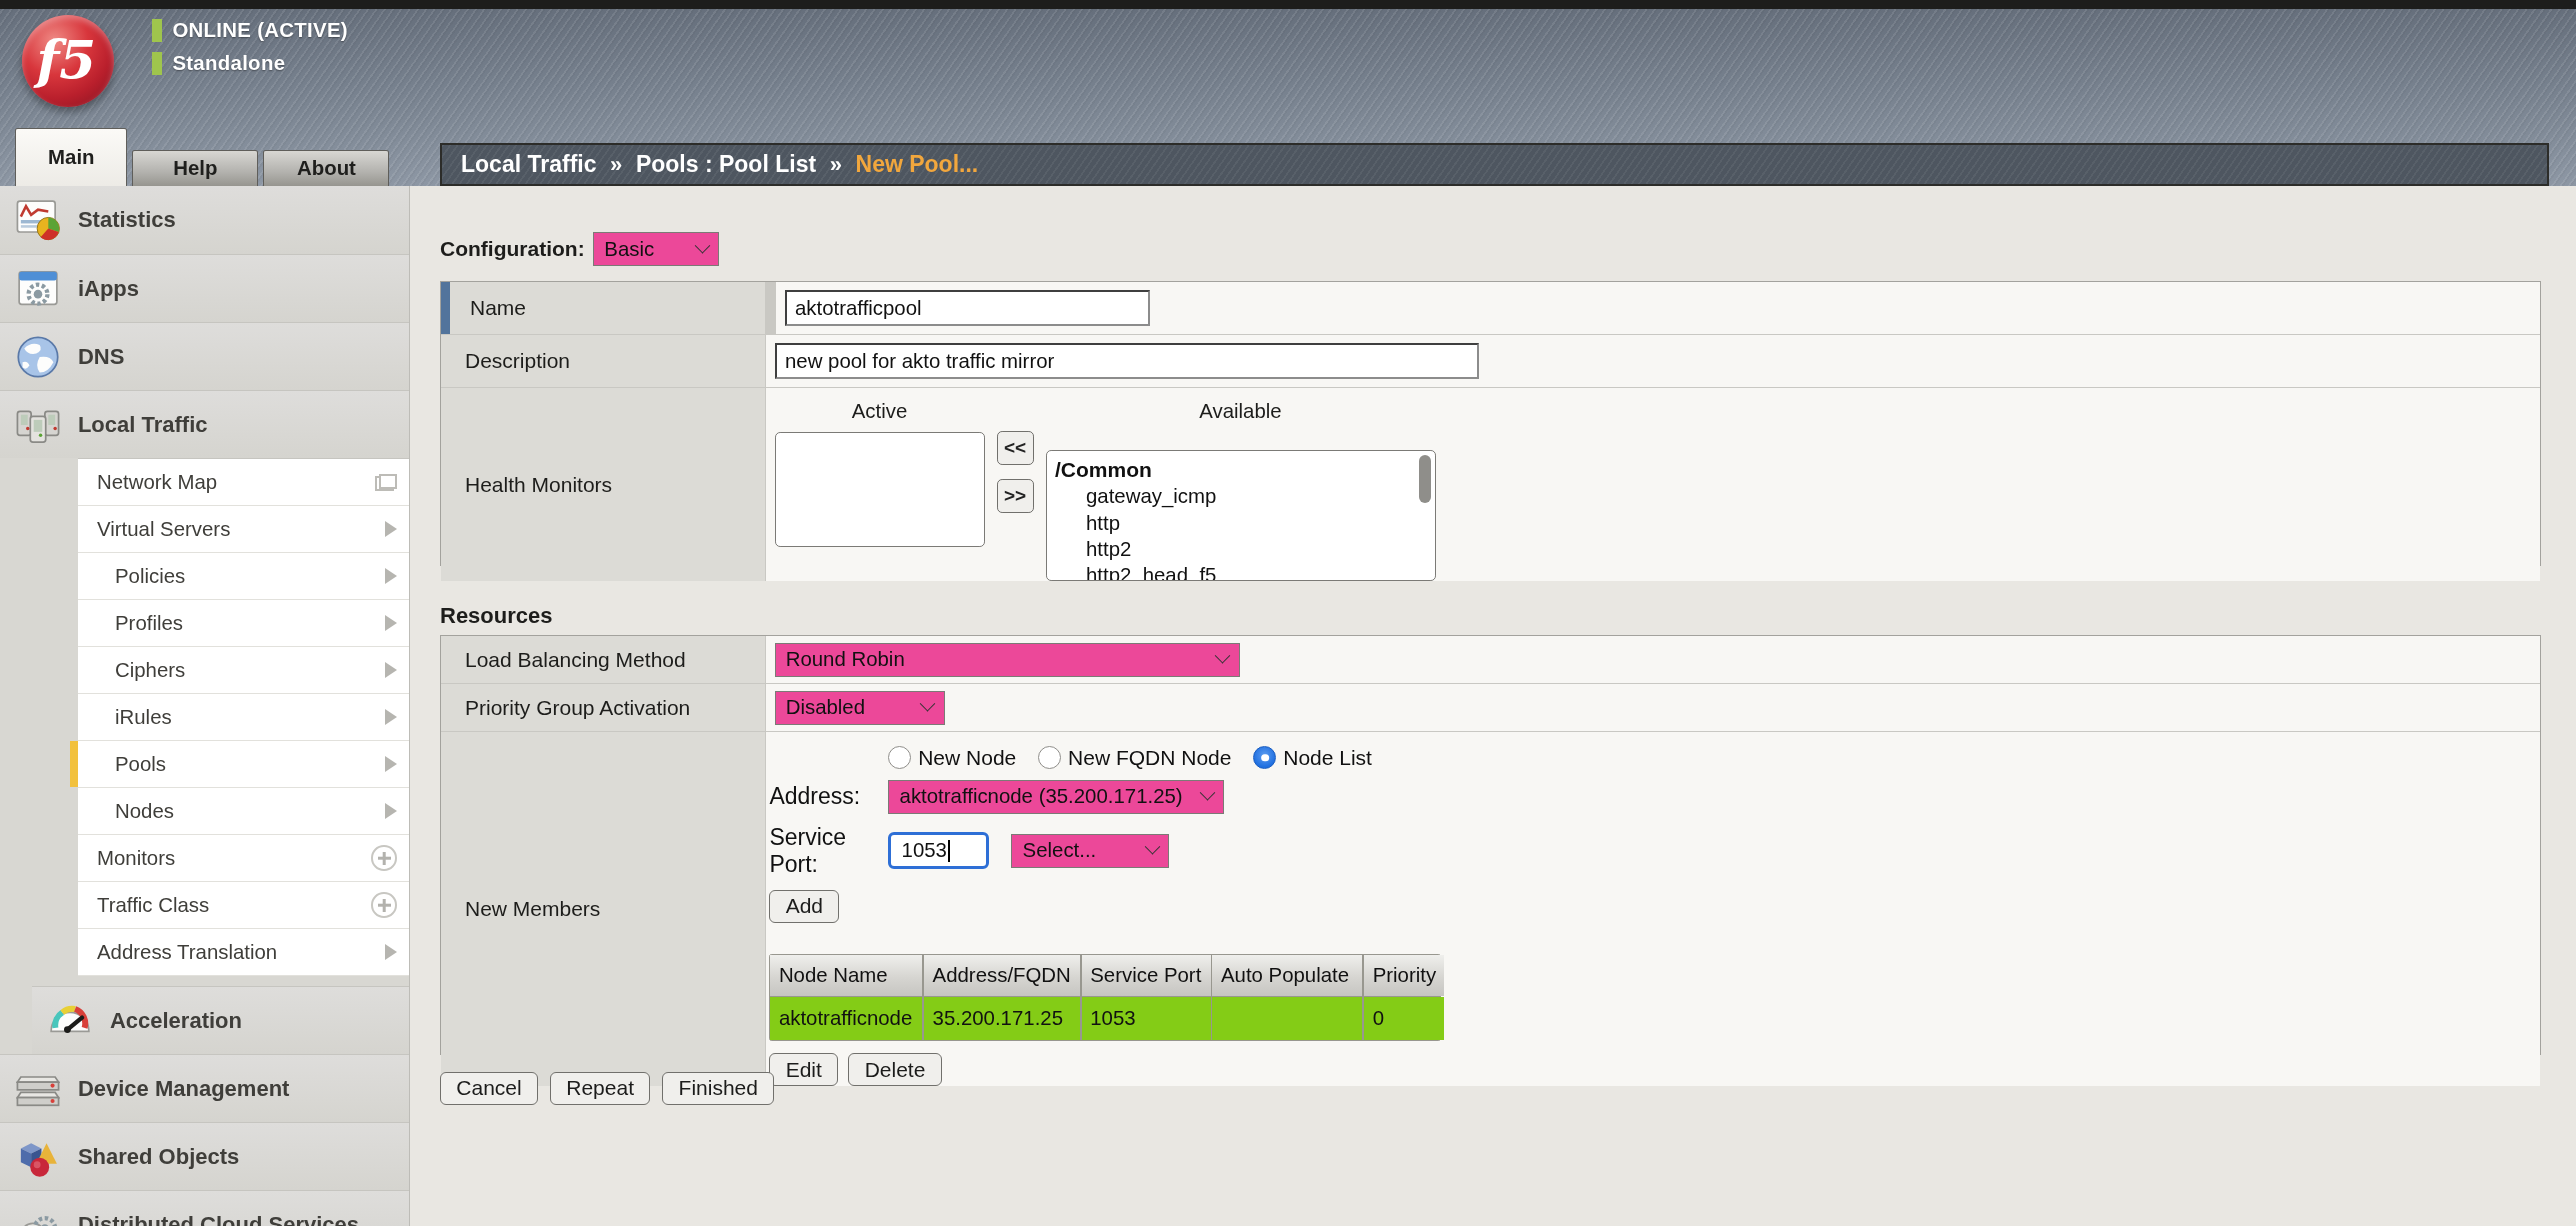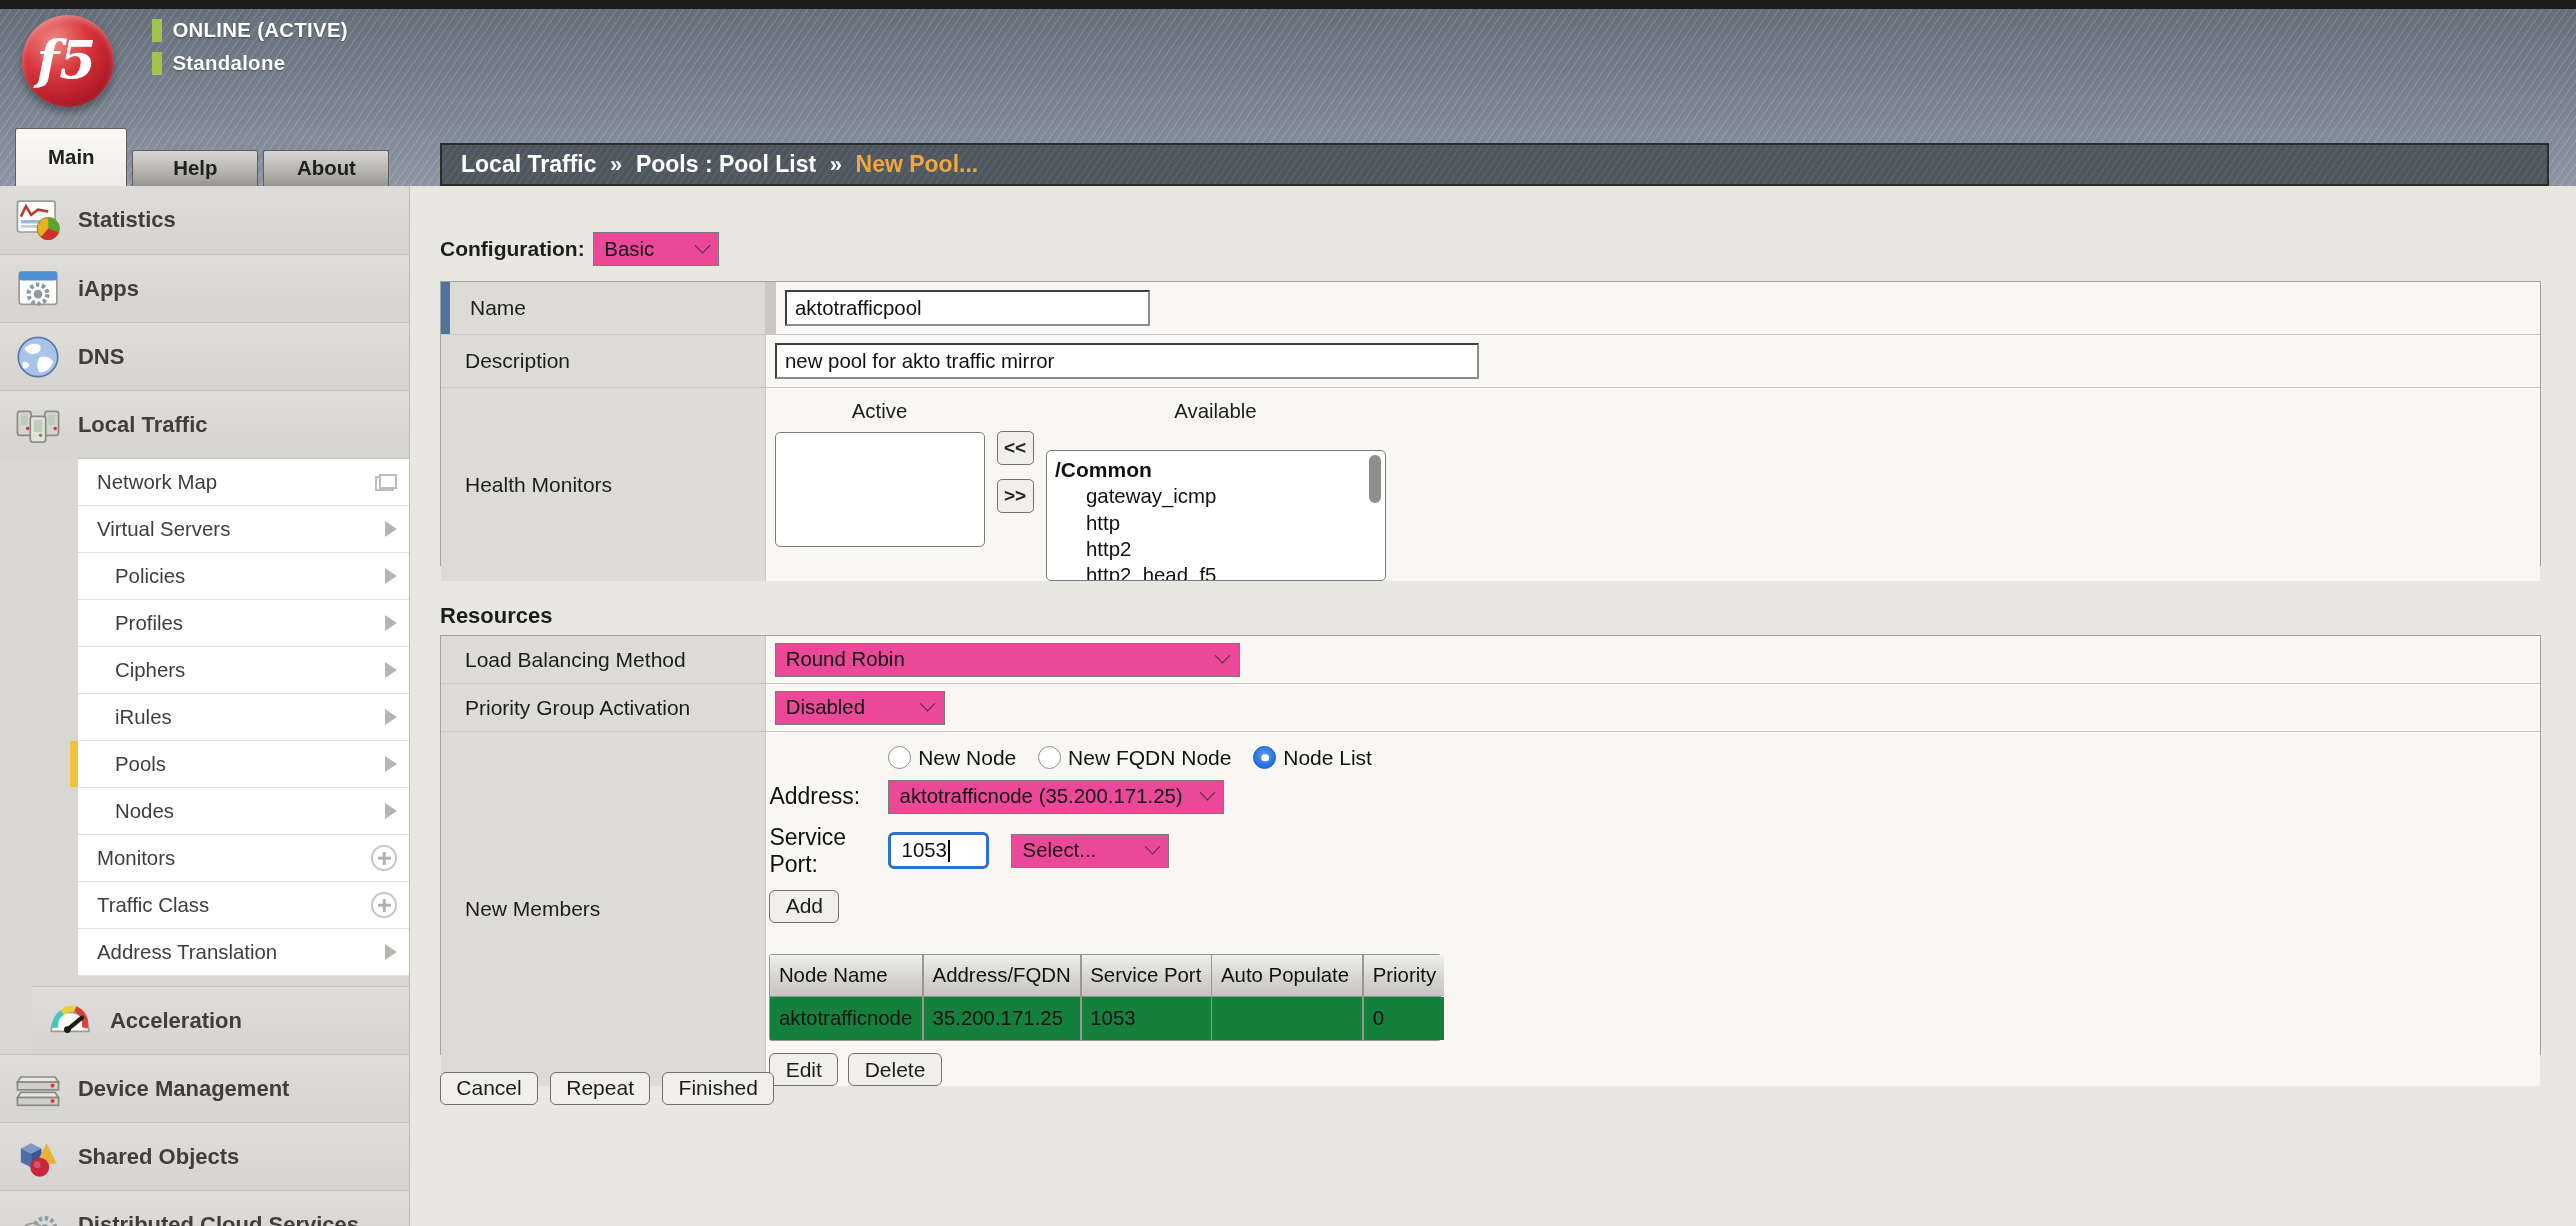--- a/index.html
+++ b/index.html
@@ -80,21 +80,21 @@
   .blue-bar { position:absolute; left:0; top:0; bottom:0; width:9.4px; background:#52749c; }
   .fcell-l.with-bar { padding-left:29px; }
 
   .inp { background:#fff; border-style:solid; border-width:2.6px; border-color:#3f3f3f #8c8c8c #8c8c8c #3f3f3f;
     height:36px; display:flex; align-items:center; padding:0 8.5px; font-size:20.4px; color:#111; }
 
   .hm-wrap { display:flex; align-items:flex-start; padding-top:12px; }
   .hm-col-head { text-align:center; font-size:20.4px; color:#1d1d1b; margin-bottom:8.5px; }
   .listbox { background:#fff; border:1.7px solid #7b7a76; border-radius:5.1px; }
   .lb-active { width:210px; height:115px; }
-  .lb-avail { width:340px; height:131px; position:relative; padding:5.1px 24px 5.1px 8.5px; overflow:hidden;margin-top:27px; }
+  .lb-avail { width:390px; height:131px; position:relative; padding:5.1px 24px 5.1px 8.5px; overflow:hidden;margin-top:27px; }
   .lb-avail .grp { font-size:21px; font-weight:bold; color:#111; line-height:27px; }
   .lb-avail .itm { font-size:20.4px; color:#111; line-height:26.4px; padding-left:31px; }
   .lb-scroll { position:absolute; right:3.4px; top:4.3px; width:12px; height:48px; background:#8f8e8a; border-radius:6.8px; }
   .shuttle { display:flex; flex-direction:column; margin:0 12px; padding-top:31px; }
   .shuttle button { width:37px; height:34px; font-size:19px; font-weight:bold; color:#222;
     background:#f0efec; border:1.7px solid #71706c; border-radius:5.1px; margin-bottom:13.6px; cursor:pointer; }
 
   .section-head { position:absolute; left:440px; font-size:22px; font-weight:bold; color:#1d1d1b; }
 
   .nm-cell { display:block; padding:13.6px 0 0 3.4px; }
@@ -111,21 +111,21 @@
   .caret { width:1.7px; height:22px; background:#000; margin-left:0.9px; }
   .btn { background:#f0efec; border:1.7px solid #71706c; border-radius:6px; font-size:21px; color:#1c1c1b;
     padding:3.4px 15.3px; cursor:pointer; font-family:"Liberation Sans", sans-serif; }
   .add-btn { margin-top:12px; }
 
   .members { margin-top:31px; width:672px; border:1.7px solid #98978f; border-radius:2.6px; background:#98978f; }
   .m-head, .m-row { display:grid; grid-template-columns:152px 156px 129px 150px 80px; gap:1.7px; }
   .m-head { margin-bottom:1.7px; }
   .m-hcell { background:linear-gradient(180deg,#efefec 0%,#d6d5d1 55%,#c6c5c1 100%); height:41px;
     display:flex; align-items:center; padding-left:8.5px; font-size:20.4px; color:#111; }
-  .m-cell { background:#15803d; height:43px; display:flex; align-items:center; padding-left:8.5px; font-size:20.4px; color:#111; }
+  .m-cell { background:#84cc16; height:43px; display:flex; align-items:center; padding-left:8.5px; font-size:20.4px; color:#111; }
   .row-btns { margin-top:12px; display:flex; gap:10.2px; }
 
   .actions { position:absolute; left:440px; top:1072px; display:flex; gap:12px; }
 </style>
 </head>
 <body>
 
 <div class="header">
   <div class="topbar"></div>
   <div class="logo-ball">

